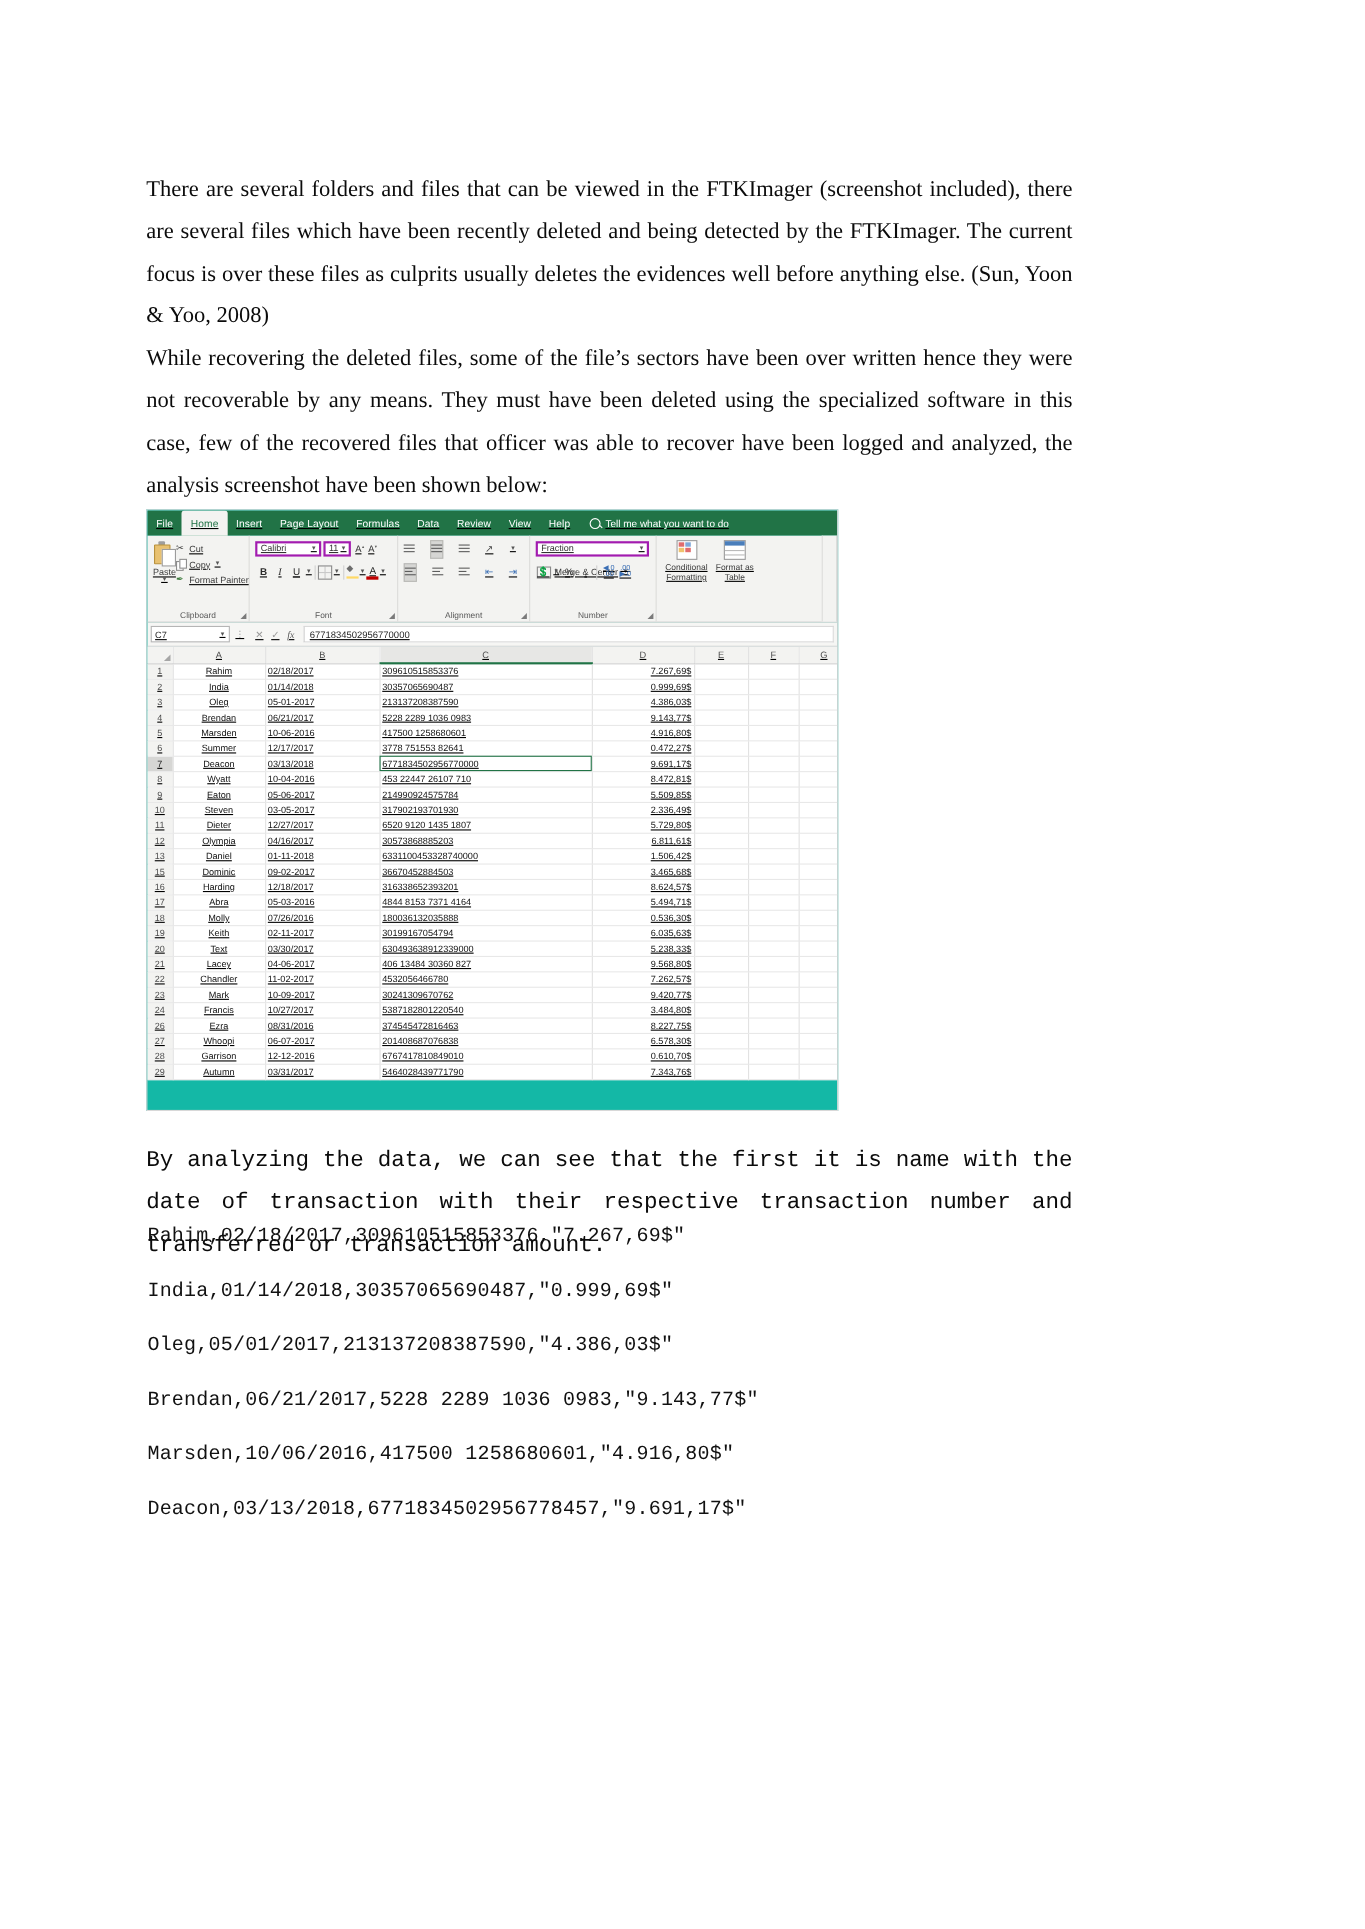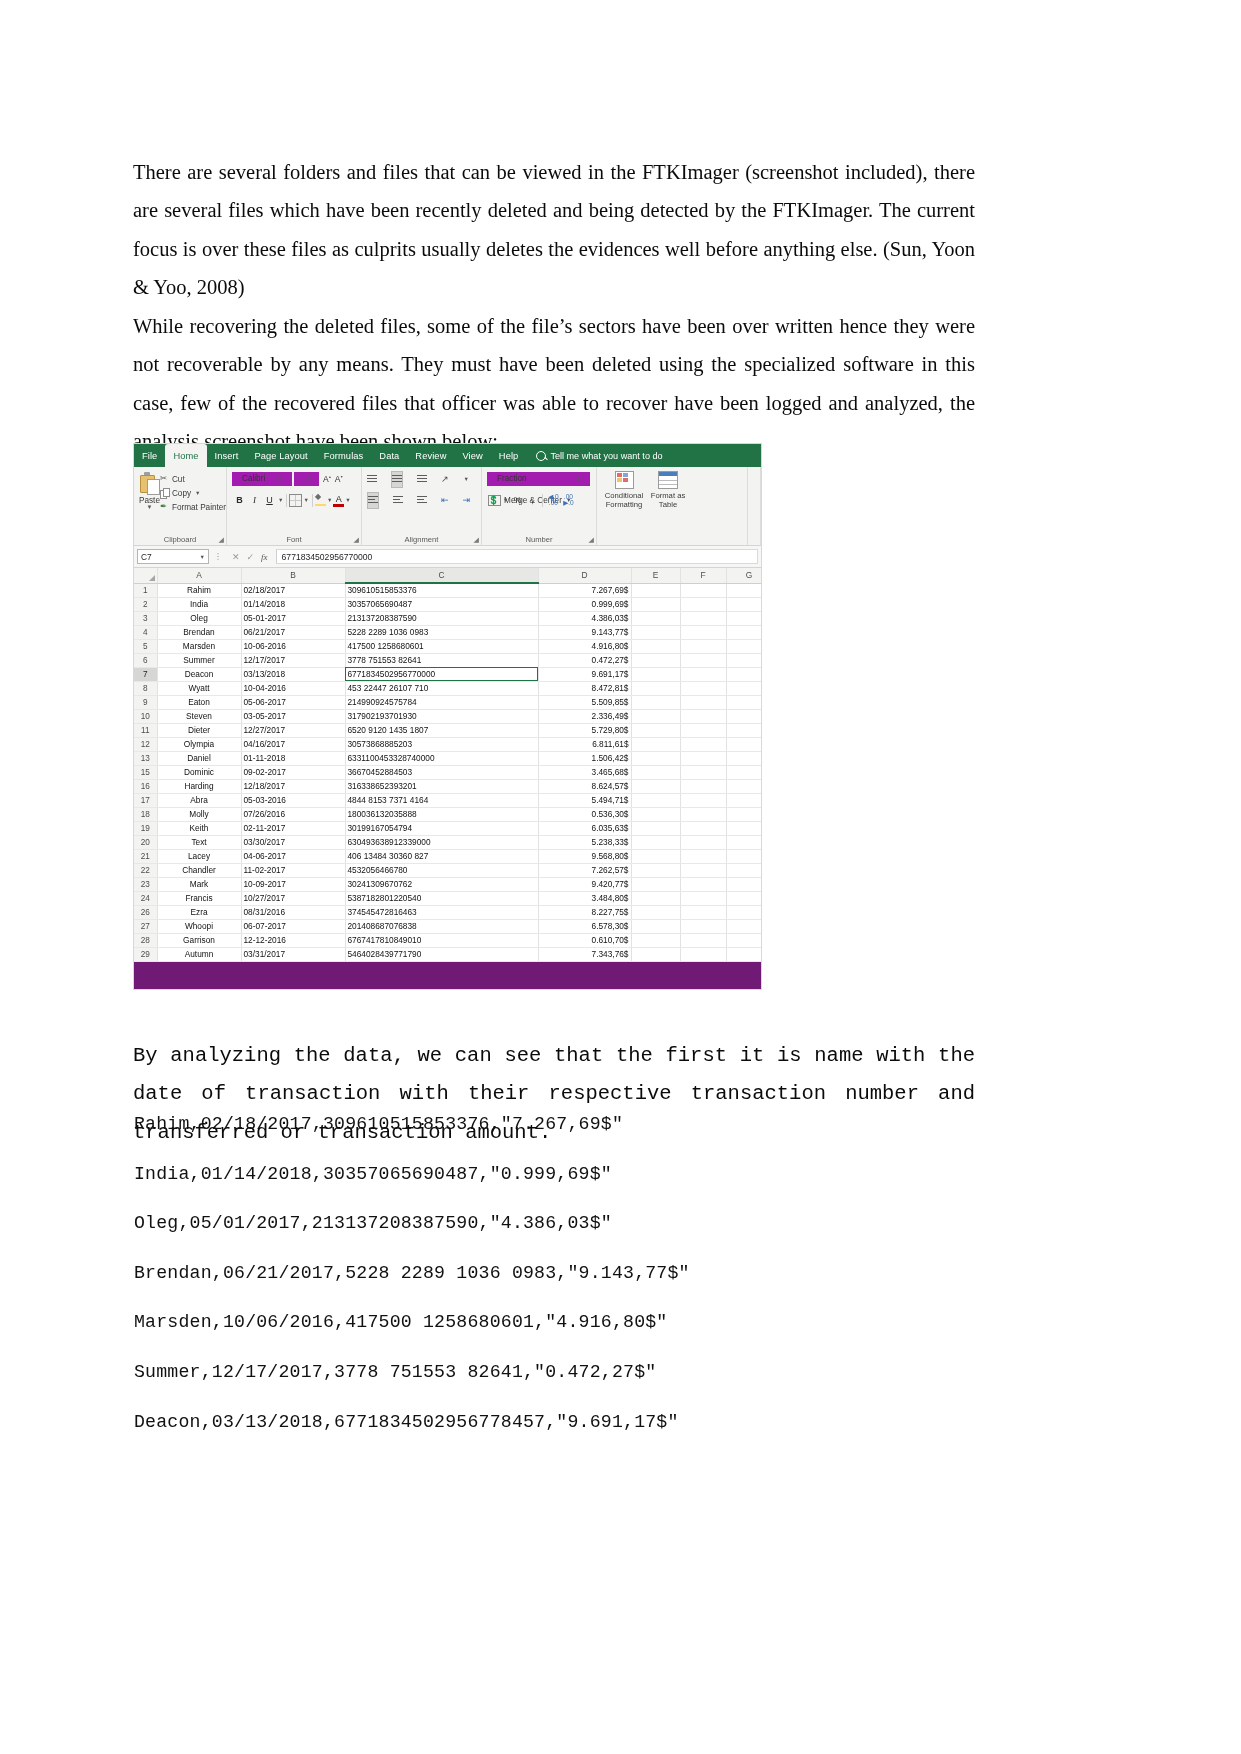--- a/index.html
+++ b/index.html
@@ -42,28 +42,29 @@
     letter-spacing:0.2px;
     line-height:49.6px;
     color:#111111;
     white-space:pre;
   }
 
   
   .xl {
     position:absolute;
     left:133px;
-    top:443px;
+    top:463px;
     width:629px;
     height:547px;
-    background:#701a75;
+    background:#14b8a6;
     border:1px solid #d8d8d8;
     box-sizing:border-box;
     font-family:"Liberation Sans", sans-serif;
     overflow:hidden;
+    text-decoration:underline;
   }
 
   
   .xl-tabbar {
     height:23px;
     background:#217346;
     display:flex;
     align-items:stretch;
     position:relative;
   }
@@ -167,21 +168,21 @@
   }
   .ic-brush::before{
     content:"\2712"; font-size:8.5px; color:#3f7d3f;
     position:absolute; left:0; top:-1px;
   }
 
   
   .g-font { width:135px; }
   .font-row1 { display:flex; align-items:center; gap:2px; height:17px; }
   .combo {
-    background:#ffffff; border:7px solid #a21caf;
+    background:#ffffff; border:2px solid #a21caf;
     height:14px; display:flex; align-items:center;
     font-size:8.2px; color:#333; padding:0 2px 0 3px;
     box-sizing:border-box; position:relative;
   }
   .combo .cv { flex:1; overflow:hidden; white-space:nowrap; }
   .combo .cc { font-size:5.5px; color:#555; padding-left:2px; }
   .c-fontname { width:60px; }
   .c-fontsize { width:25px; }
   .aa1, .aa2 {
     font-size:8.5px; color:#333; padding:0 2px; position:relative;
@@ -889,17 +890,16 @@
   </div>
 
   <p class="prose" id="para3">By analyzing the data, we can see that the first it is name with the date of transaction with their respective transaction number and transferred or transaction amount.</p>
 
   <div class="csv-list" id="csv-list">
       <div class="csv-line">Rahim,02/18/2017,309610515853376,"7.267,69$"</div>
       <div class="csv-line">India,01/14/2018,30357065690487,"0.999,69$"</div>
       <div class="csv-line">Oleg,05/01/2017,213137208387590,"4.386,03$"</div>
       <div class="csv-line">Brendan,06/21/2017,5228 2289 1036 0983,"9.143,77$"</div>
       <div class="csv-line">Marsden,10/06/2016,417500 1258680601,"4.916,80$"</div>
-      <div class="csv-line">Summer,12/17/2017,3778 751553 82641,"0.472,27$"</div>
       <div class="csv-line">Deacon,03/13/2018,6771834502956778457,"9.691,17$"</div>
     </div>
 
 </div>
 
 </body></html>

